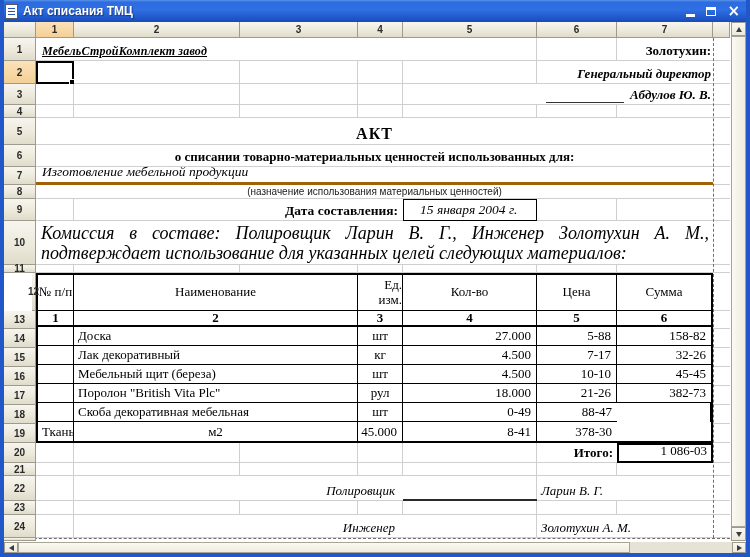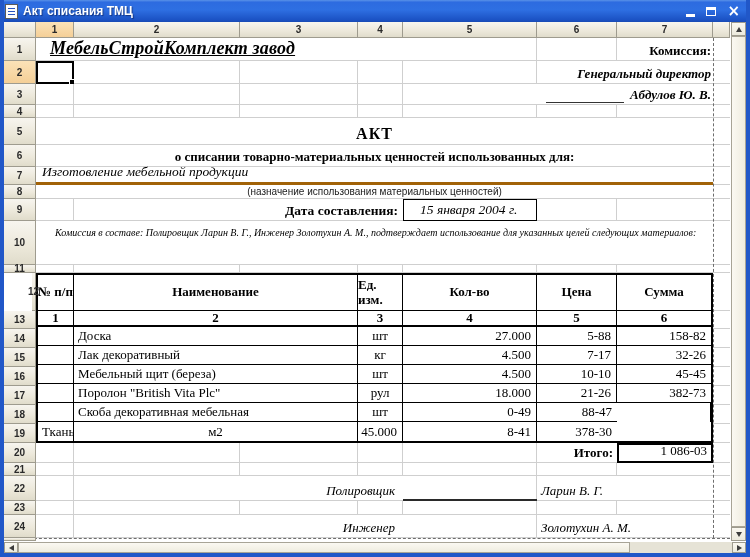--- a/index.html
+++ b/index.html
@@ -41,43 +41,43 @@
   .pb-h { grid-row:26/27; grid-column:1/10; border-top:1px dashed #6e6e6e; z-index:3; }
 
   .cb { position:relative; z-index:1; background:#fff; display:flex; align-items:flex-end;
     font-family:"Liberation Serif", serif; font-size:13px; color:#000; white-space:nowrap; overflow:visible; padding-bottom:2px; }
   .right { justify-content:flex-end; }
   .center { justify-content:center; }
   .bold { font-weight:bold; }
   .ital { font-style:italic; }
   .z3 { z-index:3; }
 
-  .company { font-size:18px; font-weight:bold; font-style:italic; text-decoration:underline; padding-left:14px; letter-spacing:.2px; }
+  .company { font-size:12px; font-weight:bold; font-style:italic; text-decoration:underline; padding-left:6px; letter-spacing:.2px; }
   .act-title { font-size:16px; letter-spacing:1px; }
   .note { font-family:"Liberation Sans", sans-serif; font-size:10px; color:#1a1a1a; }
   .sig-line-short { display:inline-block; width:78px; border-bottom:1px solid #333; margin-right:6px; }
   .date-cell { border:1px solid #000; padding-left:16px; }
   .purpose { border-bottom:3px solid #a16207; padding-left:6px; font-size:13.5px; }
-  .commission { display:block; text-align:justify; font-size:10px; line-height:20px; padding:2px 4px 0 19px; white-space:normal; }
+  .commission { display:block; text-align:justify; font-size:18px; line-height:20px; padding:2px 4px 0 5px; white-space:normal; }
   .sig-underline { border-bottom:2px solid #2a2a2a; z-index:3; background:transparent; }
 
   .sel-cell { position:relative; z-index:4; border:2px solid #000; background:#fff; }
   .sel-cell::after { content:""; position:absolute; right:-2px; bottom:-2px; width:4px; height:4px;
     background:#000; border-left:1px solid #fff; border-top:1px solid #fff; }
 
   
   .mtable { grid-row:13/21; grid-column:2/9; z-index:3; background:#fff;
     border:2px solid #000; display:grid;
     grid-template-columns:36px 284px 45px 134px 80px auto;
     grid-template-rows:36px 16px repeat(6,19px);
     font-family:"Liberation Serif", serif; font-size:13px; }
   .tc { border-right:1px solid #000; border-bottom:1px solid #000;
     display:flex; align-items:center; overflow:hidden; white-space:nowrap; }
   .tc.lastcol { border-right:none; }
-  .thead { font-weight:bold; justify-content:center; text-align:left; white-space:normal; line-height:1.12; }
+  .thead { font-weight:normal; justify-content:center; text-align:right; white-space:normal; line-height:1.12; }
   .tnum { font-weight:bold; justify-content:center; border-bottom:2px solid #000; }
   .tname { padding-left:4px; }
   .tr-num { justify-content:flex-end; padding-right:5px; }
   .tunit { justify-content:center; }
   .lastrow { border-bottom:none; }
 
   .total-cell { border:2px solid #000; z-index:3; padding-right:4px; }
 
   
   .vscroll { position:absolute; top:0; right:0; bottom:12px; width:16px; background:#e6e3d6; border-left:1px solid #fff; z-index:10; }
@@ -118,21 +118,21 @@
       <div class="hdr" style="grid-row:1;grid-column:9"></div>
       <div class="hdr" style="grid-row:26;grid-column:1"></div>
 
       <div class="pb-v"></div>
       <div class="pb-h"></div>
 
       <div class="cb" style="grid-row:2;grid-column:2/6">
         <span class="company">МебельСтройКомплект завод</span>
       </div>
       <div class="cb right bold" style="grid-row:2;grid-column:8/9;padding-right:2px">
-        <span>Комиссия:</span>
+        <span>Золотухин:</span>
       </div>
 
       <div class="sel-cell" style="grid-row:3;grid-column:2/3"></div>
       <div class="cb right bold ital" style="grid-row:3;grid-column:7/9;padding-right:2px">
         <span>Генеральный директор</span>
       </div>
 
       <div class="cb right bold ital" style="grid-row:4;grid-column:6/9;padding-right:2px">
         <span class="sig-line-short"></span>
         <span>Абдулов Ю. В.</span>

